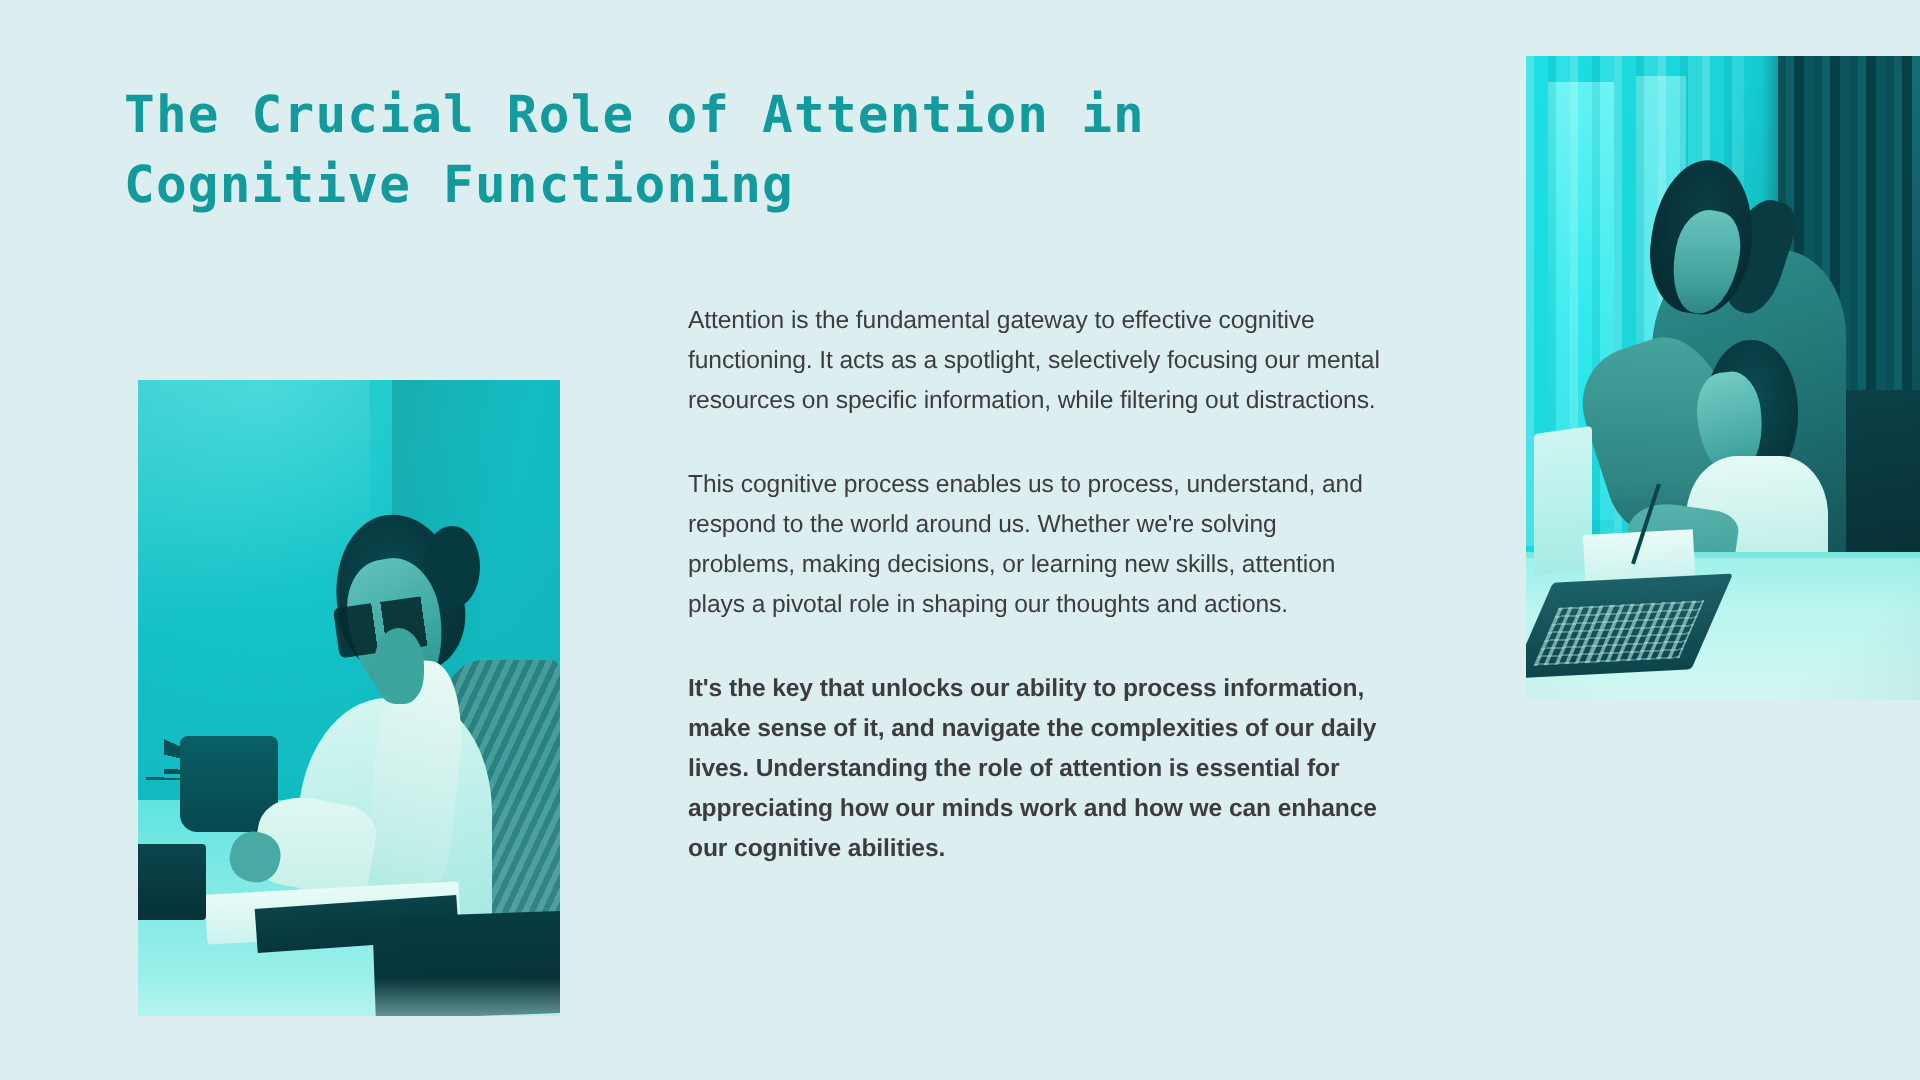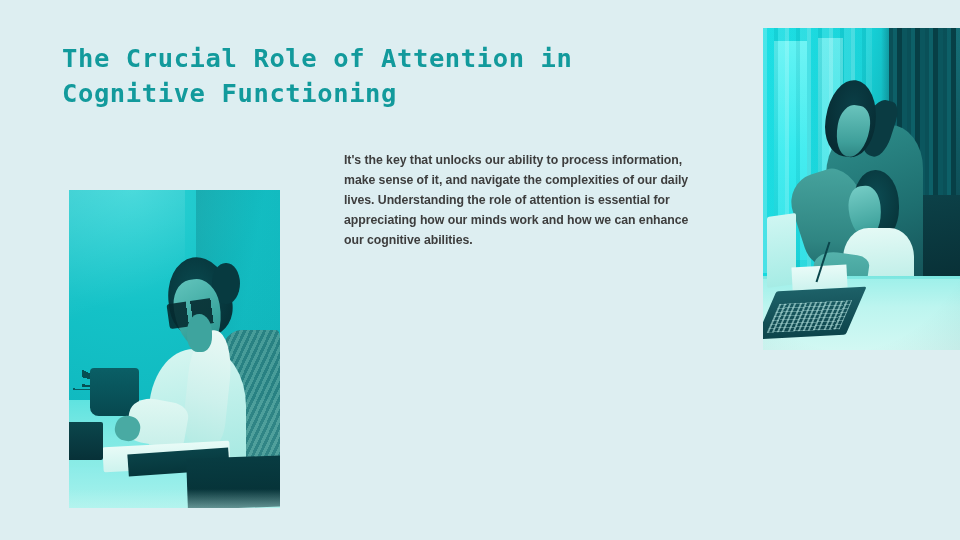--- a/index.html
+++ b/index.html
@@ -358,20 +358,22 @@
 </style>
 </head>
 <body>
 
 <div class="slide">
 
   <h1 class="title">The Crucial Role of Attention in
 Cognitive Functioning</h1>
 
   <div class="body-col">
+    <p>Attention is the fundamental gateway to effective cognitive functioning. It acts as a spotlight, selectively focusing our mental resources on specific information, while filtering out distractions.</p>
+    <p>This cognitive process enables us to process, understand, and respond to the world around us. Whether we're solving problems, making decisions, or learning new skills, attention plays a pivotal role in shaping our thoughts and actions.</p>
     <p>It's the key that unlocks our ability to process information, make sense of it, and navigate the complexities of our daily lives. Understanding the role of attention is essential for appreciating how our minds work and how we can enhance our cognitive abilities.</p>
   </div>
 
   <div class="photo photo-left">
     <div class="layer L-wall"></div>
     <div class="layer L-wallshadow"></div>
     <div class="layer L-corner"></div>
     <div class="layer L-desk"></div>
     <div class="layer L-deskfront"></div>
     <div class="layer L-leaf"></div>

